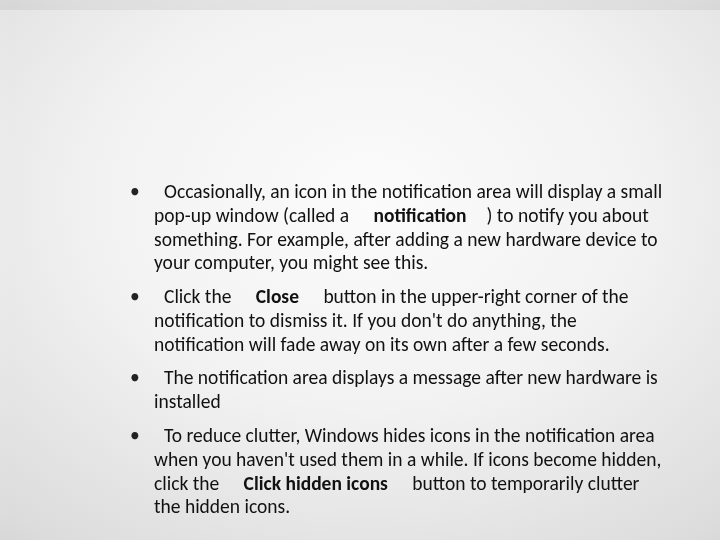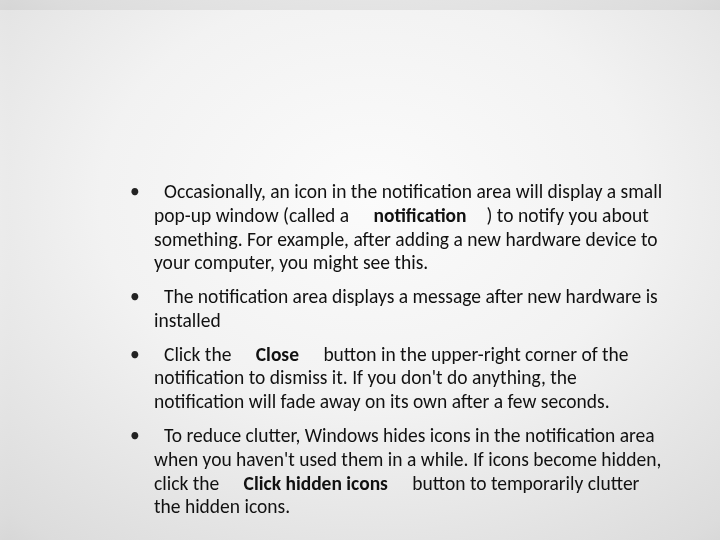--- a/index.html
+++ b/index.html
@@ -37,17 +37,17 @@
     color: #222;
   }
   .b { font-weight: 700; }
 </style>
 </head>
 <body>
 
 <div class="slide">
   <ul class="content">
     <li><span>Occasionally, an icon in the notification area will display a small pop-up window (called a </span><span class="b">notification</span><span>) to notify you about something. For example, after adding a new hardware device to your computer, you might see this.</span></li>
+    <li><span>Click the </span><span class="b">Close</span><span> button   in the upper-right corner of the notification to dismiss it. If you don't do anything, the notification will fade away on its own after a few seconds.</span></li>
     <li><span>The notification area displays a message after new hardware is installed</span></li>
-    <li><span>Click the </span><span class="b">Close</span><span> button   in the upper-right corner of the notification to dismiss it. If you don't do anything, the notification will fade away on its own after a few seconds.</span></li>
     <li><span>To reduce clutter, Windows hides icons in the notification area when you haven't used them in a while. If icons become hidden, click the </span><span class="b">Click hidden icons</span><span> button to temporarily clutter the hidden icons.</span></li>
   </ul>
 </div>
 
 </body></html>

